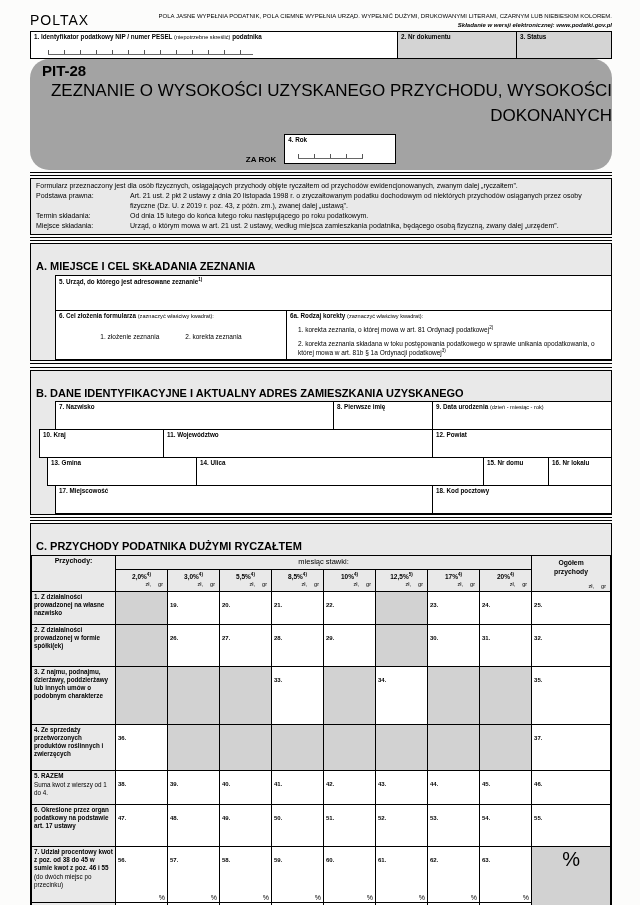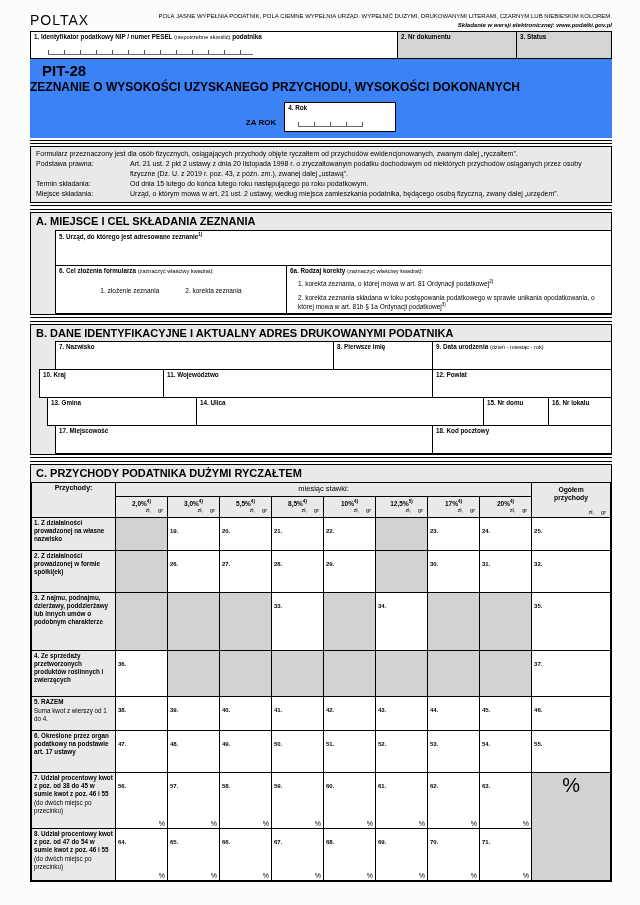--- a/index.html
+++ b/index.html
@@ -26,39 +26,39 @@
   .f3{width:96px;margin-left:-1px;}
   .dark{background:#d4d4d4;}
 
   .comb{height:6px;border-bottom:0.8px solid #666;
         background:repeating-linear-gradient(90deg,#555 0 1px,transparent 1px 16px);
         background-position:bottom;background-size:100% 4px;background-repeat:no-repeat;}
   .comb-nip{width:205px;margin:7px 0 2px 14px;}
   .comb-rok{width:65px;margin:8px 0 2px 10px;}
 
   
-  .titleblock{background:#3b82f6;padding:3px 0 6px;}
+  .titleblock{background:#a3a3a3;padding:3px 0 6px;border-radius:19px;}
   .formcode{font-size:15px;font-weight:bold;margin-left:12px;}
-  .tline{text-align:left;font-size:12px;font-weight:bold;line-height:1.45;}
-  .zarokrow{display:flex;justify-content:center;align-items:center;gap:8px;margin-top:5px;}
+  .tline{text-align:right;font-size:17px;font-weight:normal;line-height:1.45;}
+  .zarokrow{display:flex;justify-content:center;align-items:flex-end;gap:8px;margin-top:5px;}
   .zr{font-size:8px;font-weight:bold;margin-top:12px;}
   .rokbox{width:112px;height:30px;}
 
   
   .dsep{height:2.6px;border-top:1.3px solid #000;border-bottom:1.3px solid #000;margin:2px 0;}
 
   
   .infoblock{border:1px solid #000;background:#e9e9e9;padding:2px 5px 3px;font-size:7px;line-height:1.42;}
   .irow{display:flex;}
   .ilabel{width:94px;flex:none;}
   .itext{flex:1;}
 
   
   .section{border:1.2px solid #000;background:#e9e9e9;}
-  .sheading{font-size:11px;font-weight:bold;padding:2px 5px 3px;border-radius:7px;}
+  .sheading{font-size:11px;font-weight:bold;padding:16px 5px 3px;border-radius:7px;}
   .f5{margin-left:24px;margin-right:-1px;height:36px;}
   .arow{display:flex;margin-left:24px;margin-right:-1px;margin-top:-1px;}
   .f6{width:232px;}
   .f6a{flex:1;margin-left:-1px;}
   .optrow{display:flex;justify-content:center;gap:26px;margin-top:12px;font-size:6.5px;padding-bottom:4px;}
   .kline{font-size:6.5px;margin:4px 0 0 8px;line-height:1.5;padding-right:6px;}
 
   .brow{display:flex;margin-right:-1px;margin-top:-1px;}
   .bfield{min-height:29px;}
   .ml24{margin-left:24px;} .ml8{margin-left:8px;} .ml16{margin-left:16px;}
@@ -180,21 +180,21 @@
           <div class="kline">
             <span>2. korekta zeznania składana w toku postępowania podatkowego w sprawie unikania opodatkowania, o której mowa w art. 81b § 1a Ordynacji podatkowej</span><sup>3)</sup>
           </div>
         </div>
       </div>
     </div>
 
     <div class="dsep"></div>
 
     <div class="section">
-      <div class="sheading">B. DANE IDENTYFIKACYJNE I AKTUALNY ADRES DRUKOWANYMI PODATNIKA</div>
+      <div class="sheading">B. DANE IDENTYFIKACYJNE I AKTUALNY ADRES ZAMIESZKANIA UZYSKANEGO</div>
       <div class="brow ml24">
         <div class="fbox bfield grow">
             <div class="flabel">7. Nazwisko</div>
           </div>
         <div class="fbox bfield w100">
             <div class="flabel">8. Pierwsze imię</div>
           </div>
         <div class="fbox bfield w180">
           <div class="flabel"><span>9. Data urodzenia</span> <span class="fnote">(dzień - miesiąc - rok)</span></div>
         </div>

